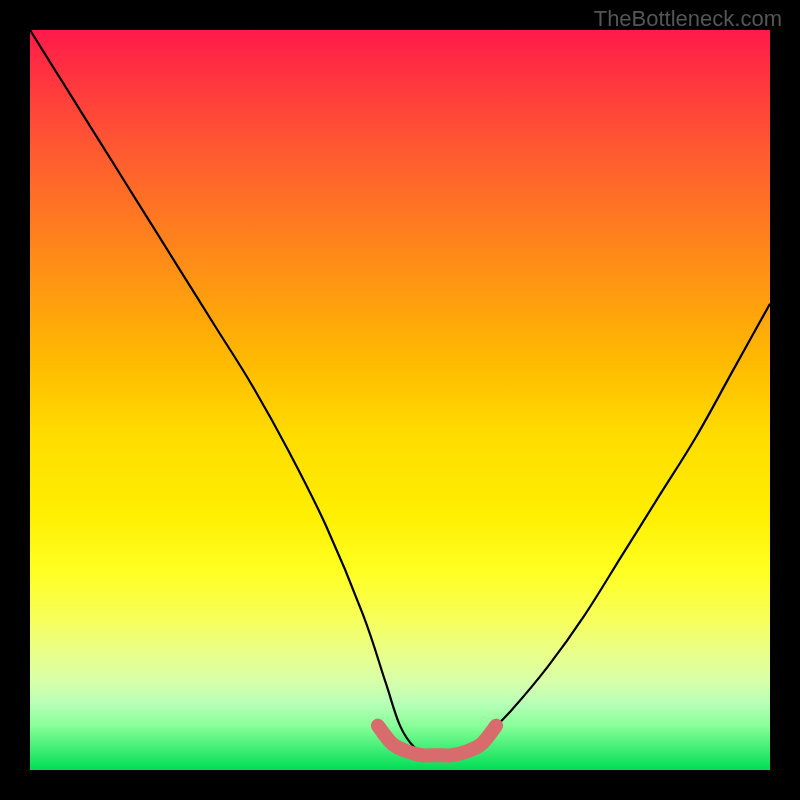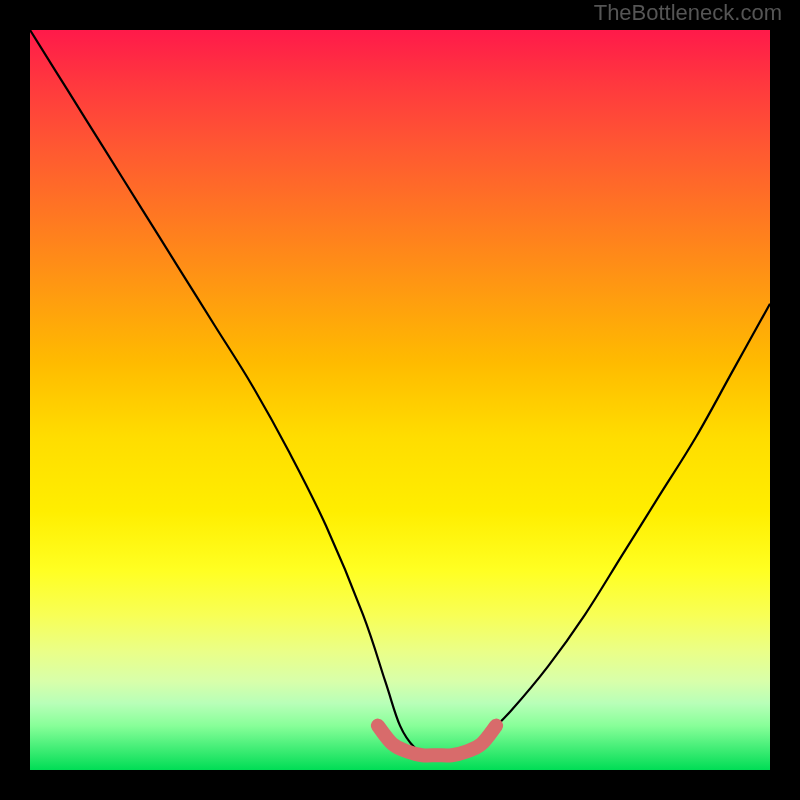--- a/index.html
+++ b/index.html
@@ -6,21 +6,21 @@
     margin: 0;
     padding: 0;
     width: 800px;
     height: 800px;
     background: #000;
     position: relative;
     font-family: Arial, sans-serif;
   }
   .watermark {
     position: absolute;
-    top: 0;
+    top: 6px;
     right: 18px;
     color: #555;
     font-size: 22px;
     font-weight: 500;
     z-index: 10;
   }
   .plot-area {
     position: absolute;
     left: 30px;
     top: 30px;

